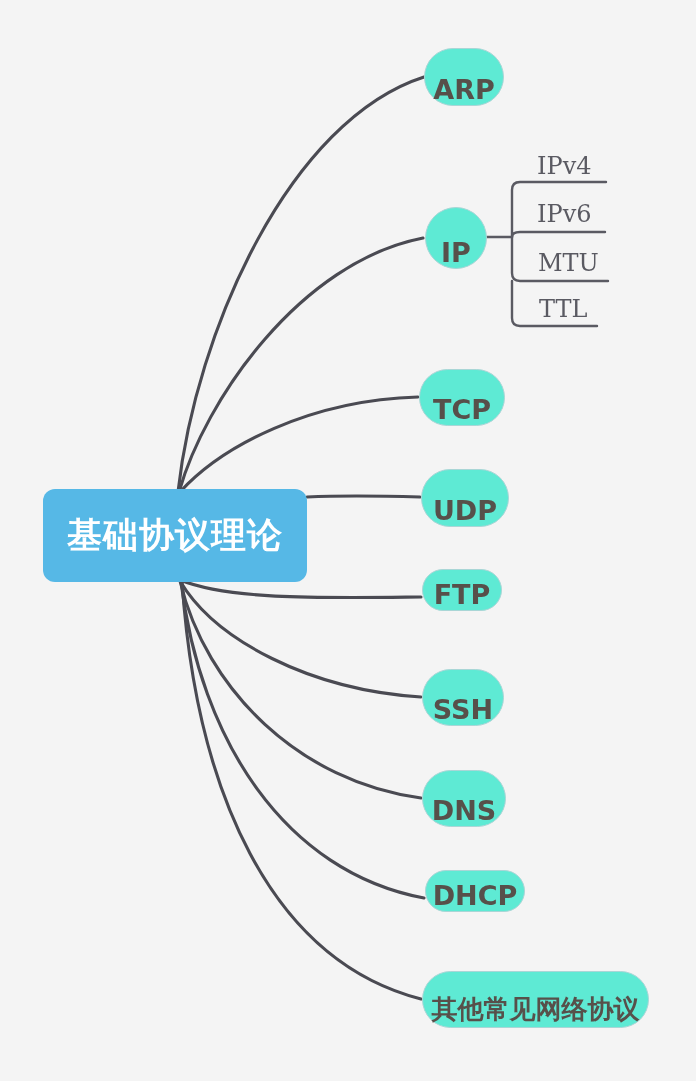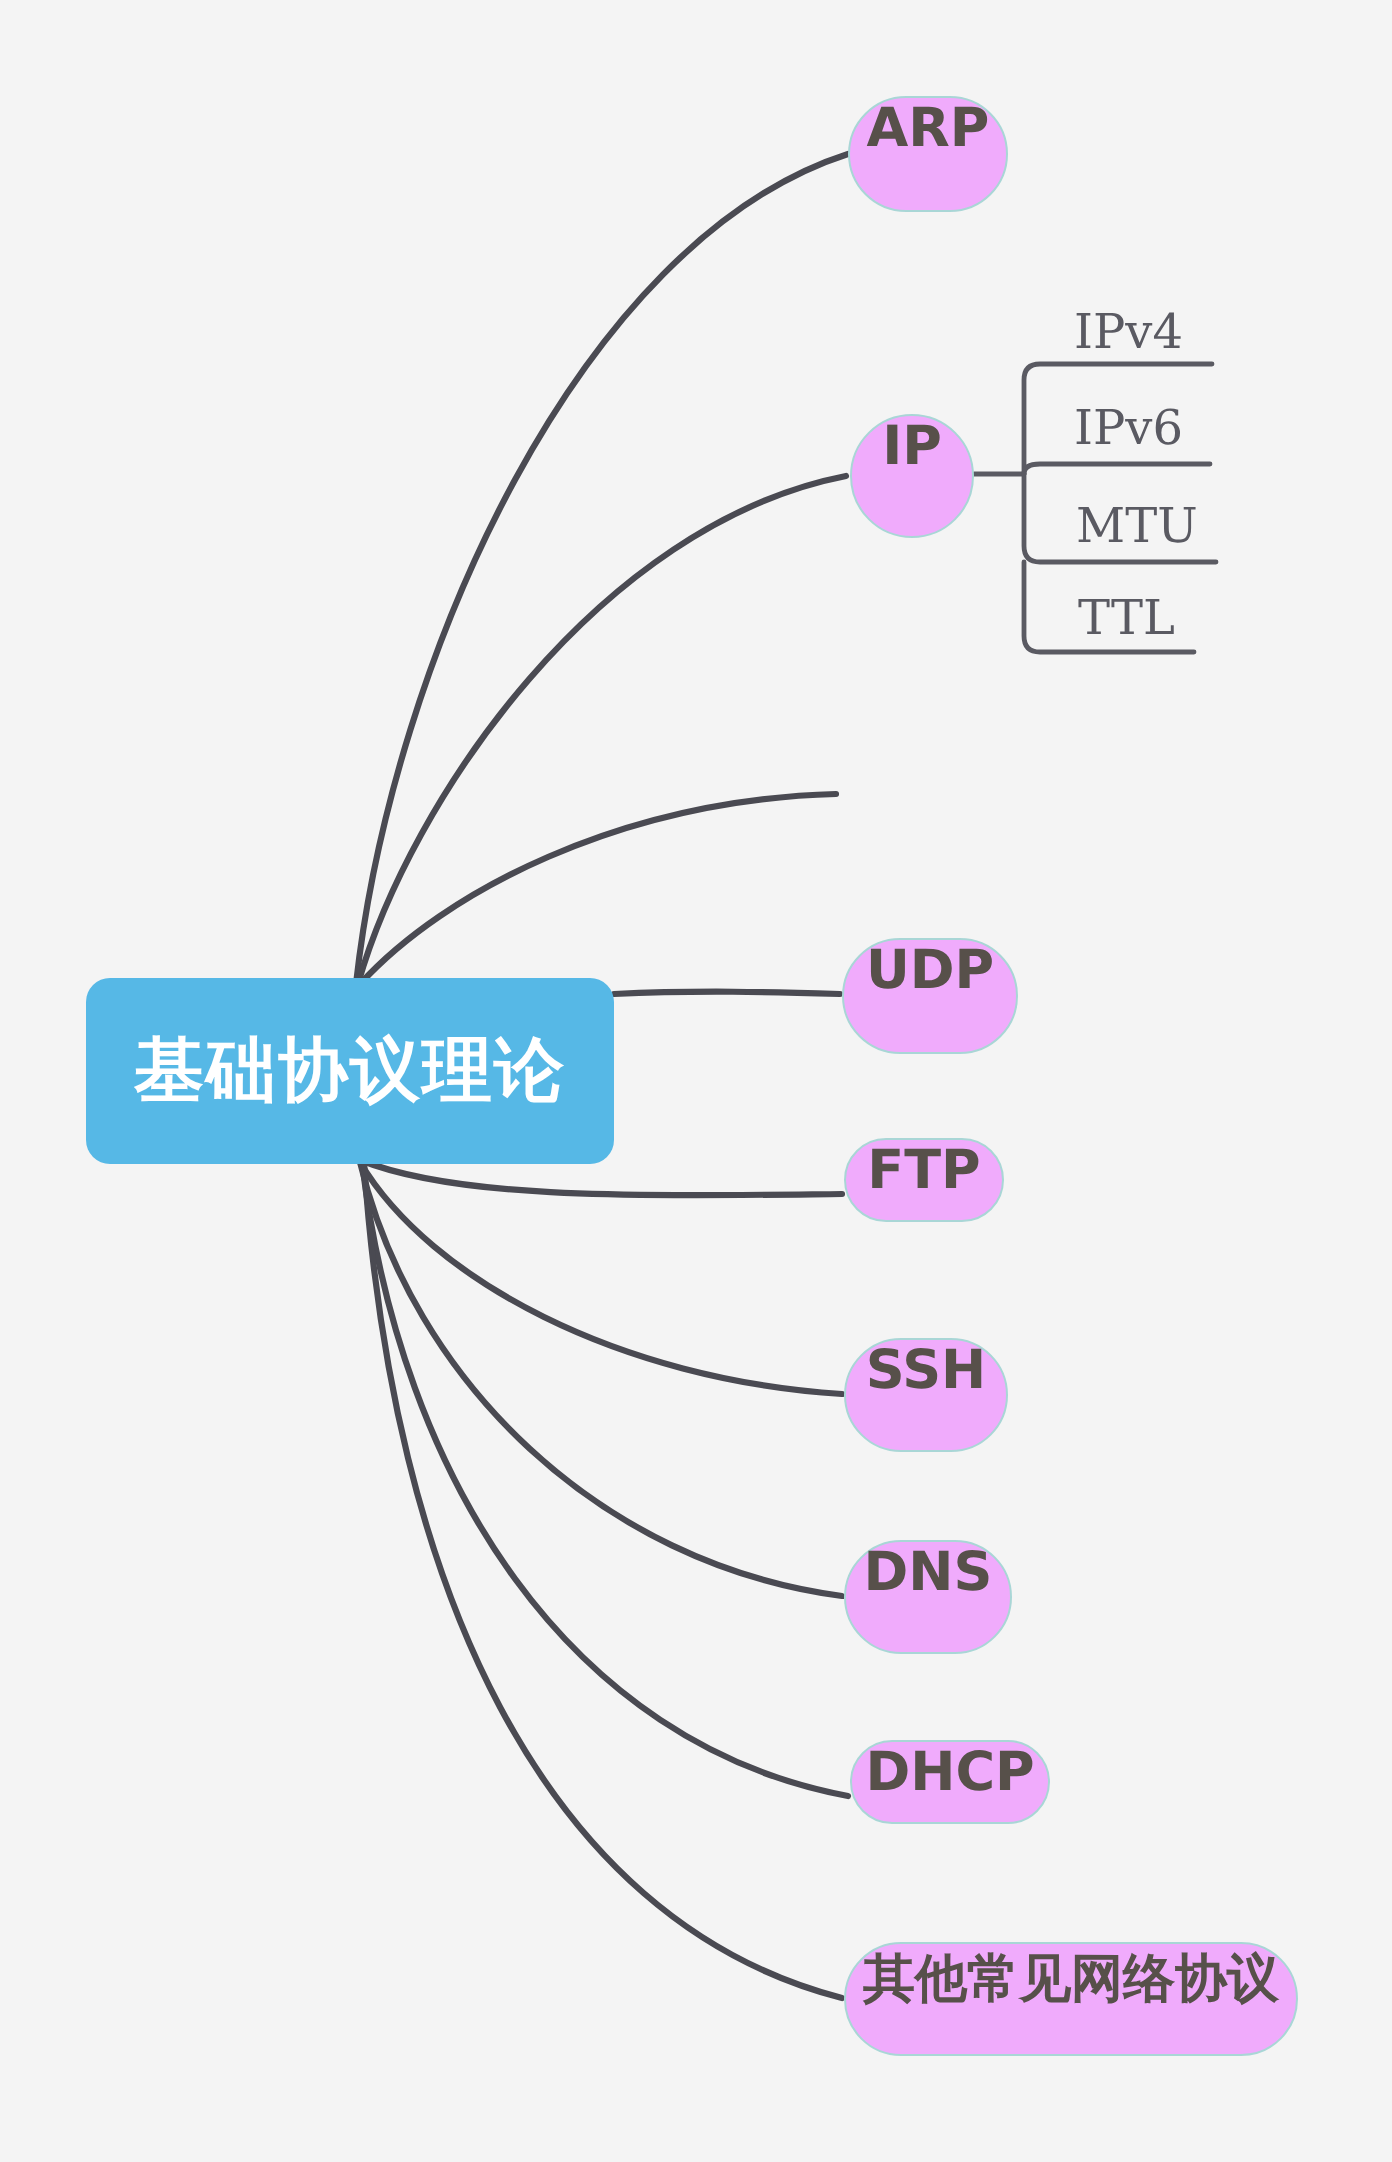--- a/index.html
+++ b/index.html
@@ -43,24 +43,24 @@
     font-size: 35px;
     font-weight: bold;
     letter-spacing: 1px;
     white-space: nowrap;
     font-family: "DejaVu Sans", "Liberation Sans", sans-serif;
   }
 
   
   .node {
     position: absolute;
-    background: #f0abfc;
+    background: #5eead4;
     border: 1.6px solid #a9d6d6;
     display: flex;
-    align-items: flex-start;
+    align-items: flex-end;
     justify-content: center;
     box-sizing: border-box;
     z-index: 4;
   }
   .node .node-label {
     color: #57504a;
     font-size: 27px;
     font-weight: bold;
     white-space: nowrap;
     font-family: "DejaVu Sans", "Liberation Sans", sans-serif;
@@ -125,20 +125,23 @@
   </div>
 
   <div class="node" style="left:424px; top:48px; width:80px; height:58px; border-radius:29px;">
     <span class="node-label">ARP</span>
   </div>
 
   <div class="node" style="left:425px; top:207px; width:62px; height:62px; border-radius:50%;">
     <span class="node-label">IP</span>
   </div>
 
+  <div class="node" style="left:419px; top:369px; width:86px; height:57px; border-radius:29px;">
+    <span class="node-label">TCP</span>
+  </div>
 
   <div class="node" style="left:421px; top:469px; width:88px; height:58px; border-radius:29px;">
     <span class="node-label">UDP</span>
   </div>
 
   <div class="node" style="left:422px; top:569px; width:80px; height:42px; border-radius:29px;">
     <span class="node-label">FTP</span>
   </div>
 
   <div class="node" style="left:422px; top:669px; width:82px; height:57px; border-radius:29px;">

